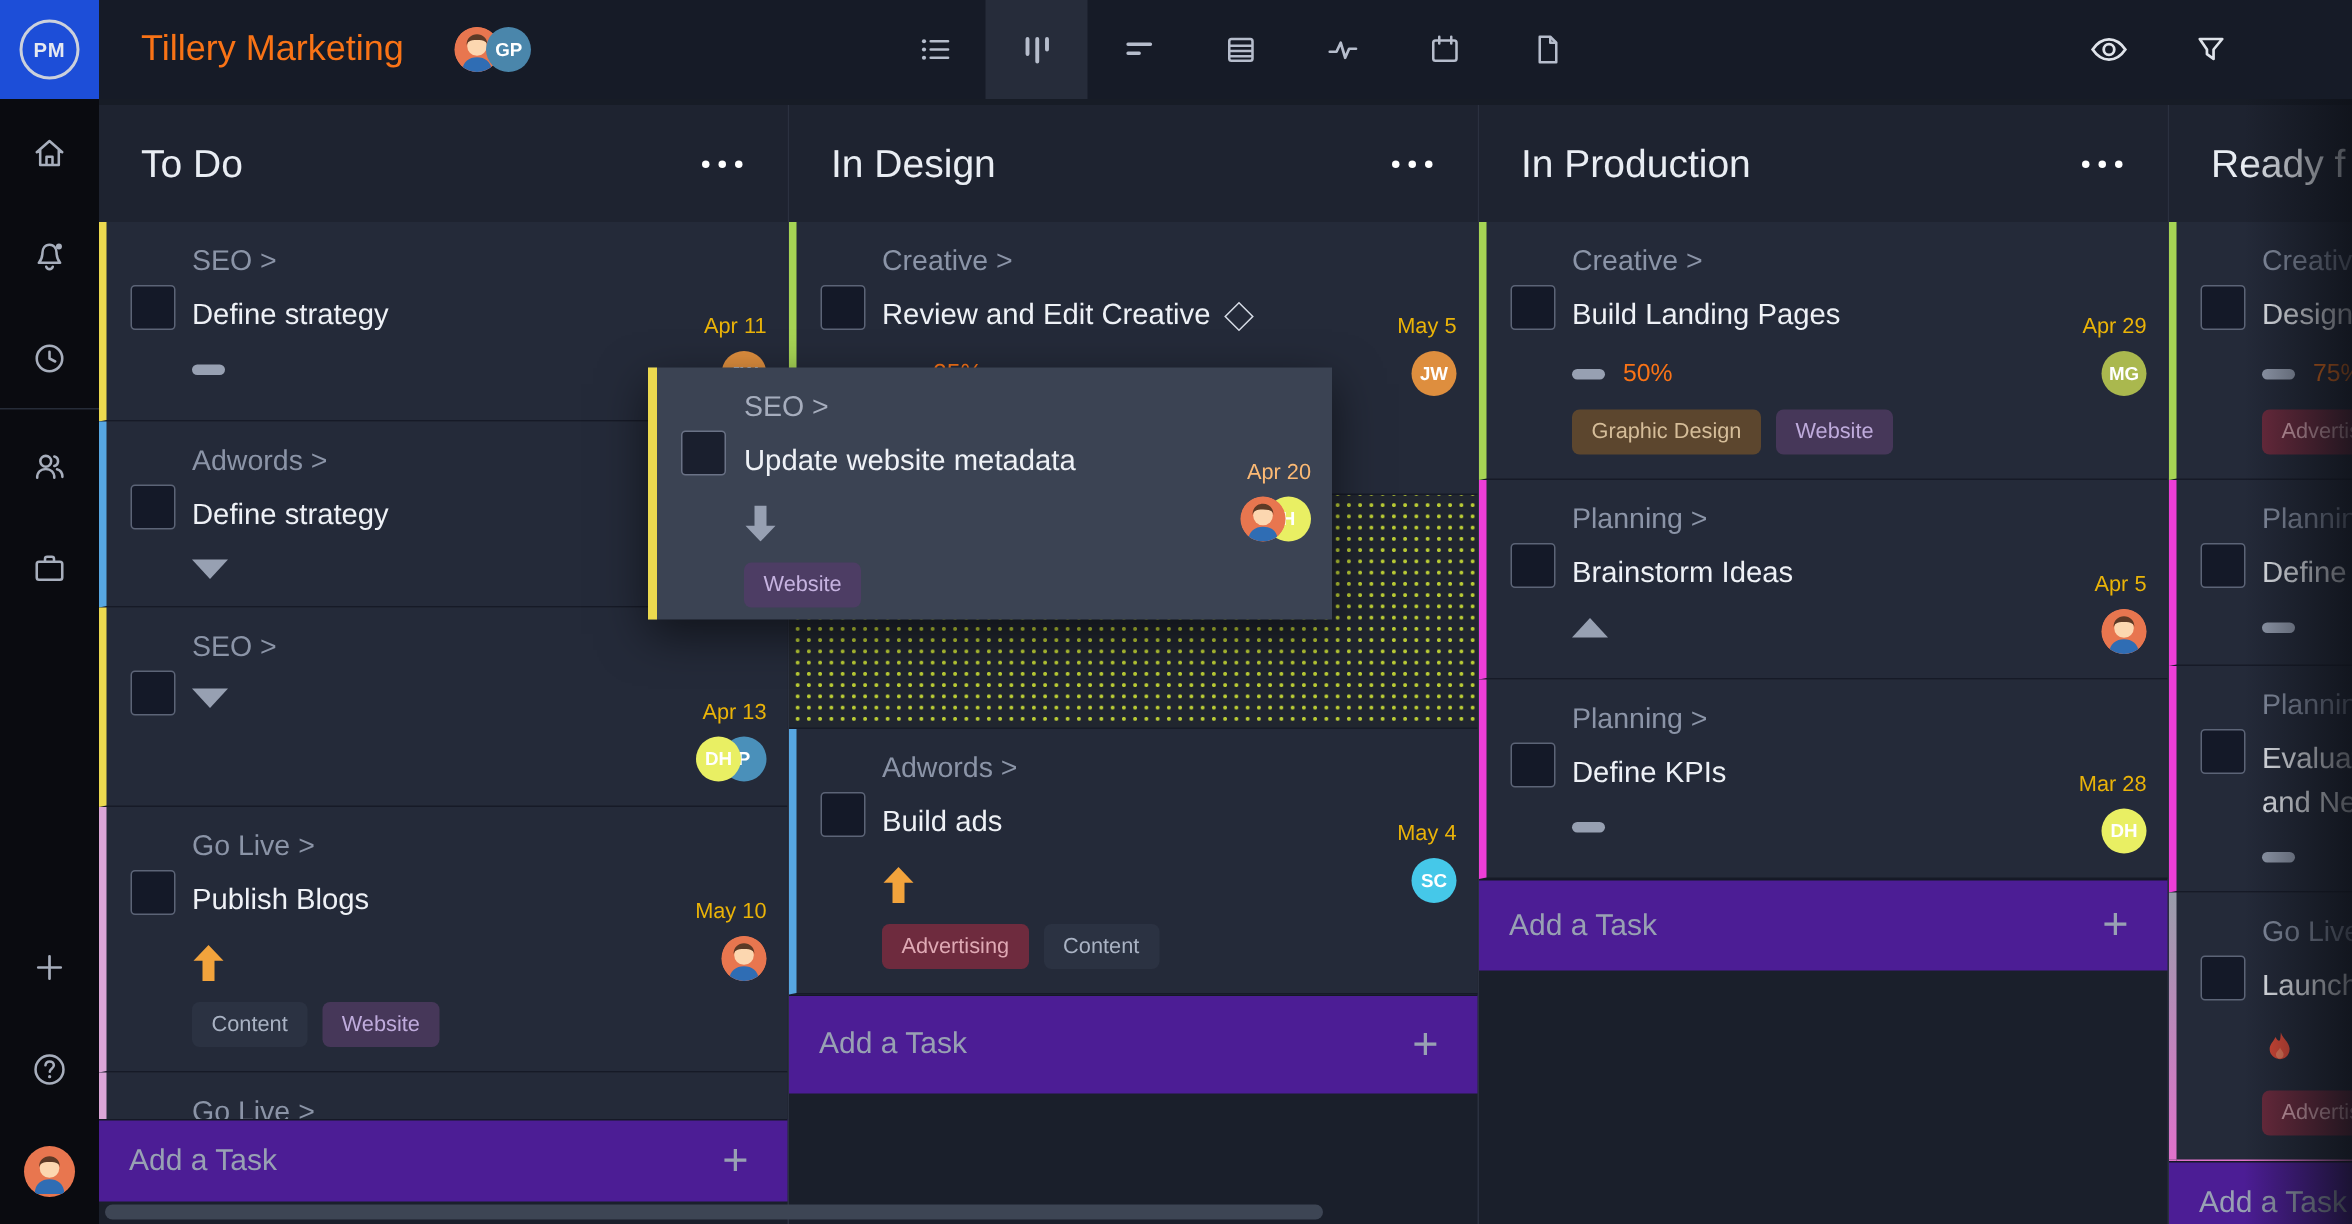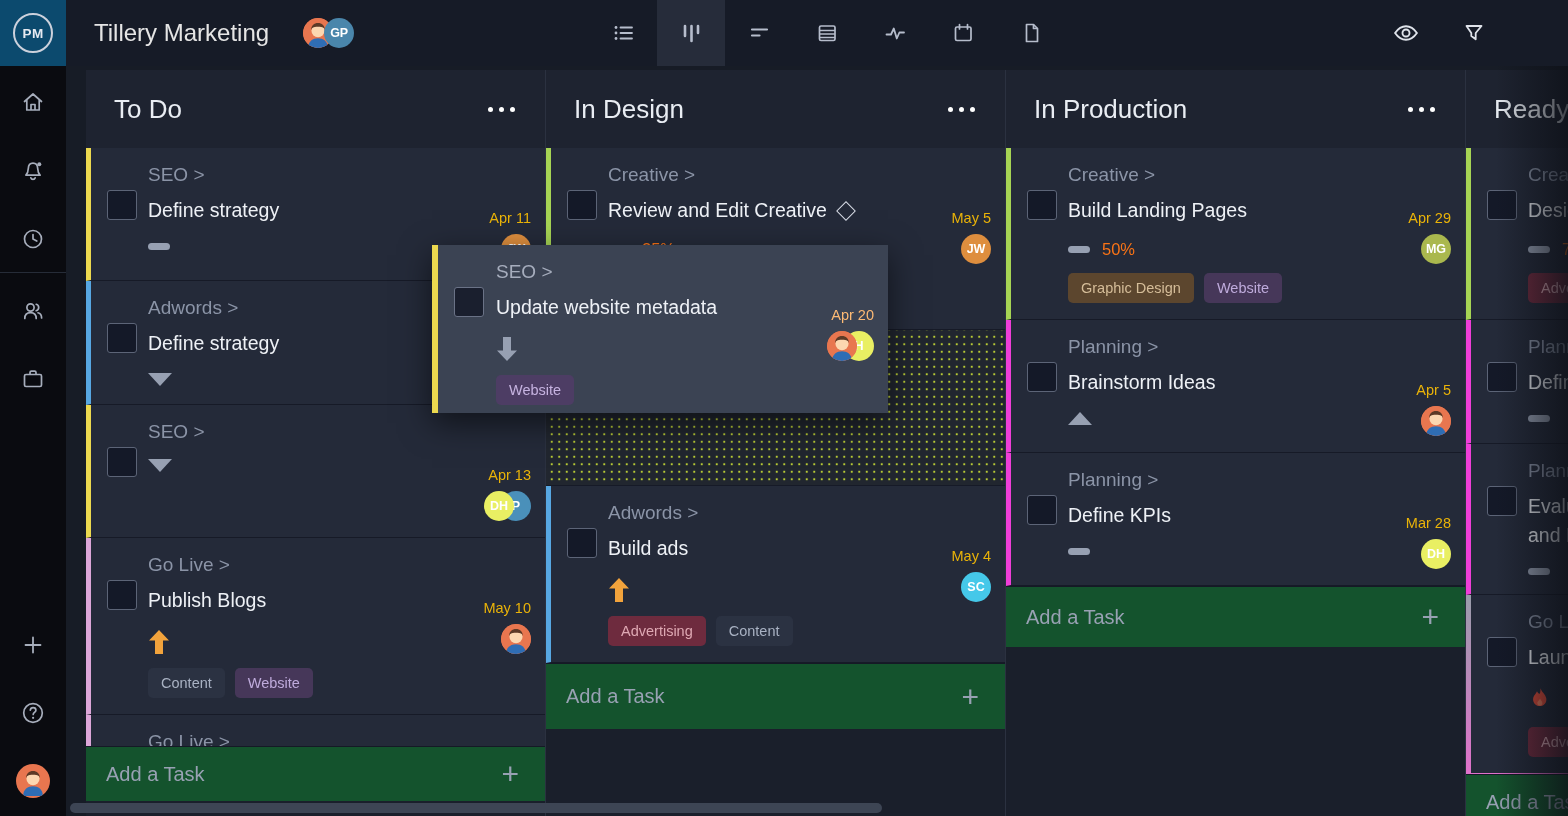--- a/index.html
+++ b/index.html
@@ -1,38 +1,38 @@
 <!DOCTYPE html>
 <html><head>
 <meta charset="utf-8">
 <style>
   html,body{margin:0;padding:0;}
   body{width:1568px;height:816px;overflow:hidden;background:#0e1117;
        font-family:"Liberation Sans",sans-serif;position:relative;}
   
   #topbar{position:absolute;left:0;top:0;width:1568px;height:66px;background:#161b27;display:flex;align-items:center;z-index:60;}
-  #logo-box{width:66px;height:66px;background:#0c4a6e;display:flex;align-items:center;justify-content:center;flex:none;cursor:pointer;}
+  #logo-box{width:66px;height:66px;background:#1d4ed8;display:flex;align-items:center;justify-content:center;flex:none;cursor:pointer;}
   .pm{width:40px;height:40px;border:2px solid #ccd1dc;border-radius:50%;color:#e6e9f0;font-size:13.5px;font-weight:bold;display:flex;align-items:center;justify-content:center;letter-spacing:.5px;box-sizing:border-box;}
-  #board-title{font-size:24px;color:#e5e5e5;margin-left:28px;white-space:nowrap;}
+  #board-title{font-size:24px;color:#f97316;margin-left:28px;white-space:nowrap;}
   #topbar-avatars{display:flex;margin-left:34px;align-items:center;}
   #topbar-avatars .avatar + .avatar{margin-left:-9px;z-index:3;}
   #views{position:absolute;left:589px;top:0;display:flex;height:66px;}
   .view{width:68px;height:66px;display:flex;align-items:center;justify-content:center;color:#b6bdcc;cursor:pointer;}
   .view.active{background:#262c3a;}
   #topbar-actions{position:absolute;left:1392px;top:0;height:66px;display:flex;gap:41px;align-items:center;color:#dfe3ea;}
   #topbar-actions .icn{cursor:pointer;}
   .icn{display:inline-flex;}
   .icn svg{display:block;}
   
   #sidebar{position:absolute;left:0;top:66px;width:66px;height:750px;background:#0a0b10;z-index:55;}
   .sb-item{position:absolute;left:50%;transform:translateX(-50%);color:#a7aebc;cursor:pointer;}
   .sb-divider{position:absolute;left:0;top:206px;width:66px;height:1px;background:#262c38;}
   
   #board{position:absolute;left:66px;top:66px;width:1502px;height:750px;background:#171c26;padding-top:4px;box-sizing:border-box;overflow:hidden;}
-  #columns{display:flex;height:746px;margin-left:20px;}
+  #columns{display:flex;height:746px;}
   .col{width:460px;flex:none;background:#1a1f2b;border-right:1px solid #2b3140;box-sizing:border-box;display:flex;flex-direction:column;}
   .col-head{height:78px;flex:none;background:#1e2330;display:flex;align-items:center;justify-content:space-between;padding:0 30px 0 28px;}
   .col-title{font-size:26px;color:#e9edf3;white-space:nowrap;}
   .col-menu{display:flex;gap:6px;cursor:pointer;padding:6px 0;}
   .col-menu i{width:5px;height:5px;border-radius:50%;background:#ffffff;display:block;}
   .cards{flex:none;}
   .cards.viewport{height:598px;overflow:hidden;}
   
   .card{position:relative;display:flex;background:#242a39;border-left:5px solid transparent;border-bottom:1px solid #161a27;padding:16px 14px 16px 57px;box-sizing:border-box;cursor:pointer;}
   .ckbox{position:absolute;left:16px;top:42px;width:30px;height:30px;border:1px solid #5c6477;border-radius:3px;background:#141928;box-sizing:border-box;cursor:pointer;}
@@ -53,21 +53,21 @@
   .flame{display:block;width:24px;height:26px;}
   .tags{margin-top:14px;display:flex;gap:10px;}
   .tag{height:30px;line-height:30px;padding:0 13px;border-radius:5px;font-size:14.5px;white-space:nowrap;flex:none;cursor:pointer;}
   .c-side{width:88px;flex:none;display:flex;flex-direction:column;align-items:flex-end;padding-top:46px;gap:8px;box-sizing:border-box;}
   .date{font-size:14.5px;color:#eab308;white-space:nowrap;}
   .avs{display:flex;justify-content:flex-end;}
   .avatar{width:30px;height:30px;border-radius:50%;display:inline-flex;align-items:center;justify-content:center;font-size:12.5px;font-weight:bold;flex:none;position:relative;overflow:hidden;z-index:2;}
   .avatar.photo{background:#e8764f;}
   .avatar.behind{margin-left:-13px;z-index:1;}
   
-  .addtask{flex:none;background:#14532d;border-top:1px solid #151926;display:flex;align-items:center;justify-content:space-between;padding:0 26px 0 20px;cursor:pointer;}
+  .addtask{flex:none;background:#4c1d95;border-top:1px solid #151926;display:flex;align-items:center;justify-content:space-between;padding:0 26px 0 20px;cursor:pointer;}
   .at-label{font-size:20px;color:#98a1b3;white-space:nowrap;}
   .at-plus{font-size:30px;color:#98a1b3;font-weight:300;line-height:1;}
   
   .dropzone{height:155px;background-color:#21262f;border-bottom:1px solid #161a27;
     background-image:radial-gradient(circle,#b9cb35 1.1px,rgba(0,0,0,0) 1.5px);
     background-size:7.5px 7.5px;background-position:2px 3px;}
   
   .card.drag{position:absolute;left:366px;top:179px;width:456px;height:168px;background:#3b4353;border-left-width:6px;border-bottom:none;box-shadow:0 10px 30px rgba(0,0,0,.55);z-index:40;padding-left:58px;}
   .card.drag .ckbox{background:#1a1f2e;border-color:#6a7286;}
   .card.drag .proj{color:#a6adbd;}

